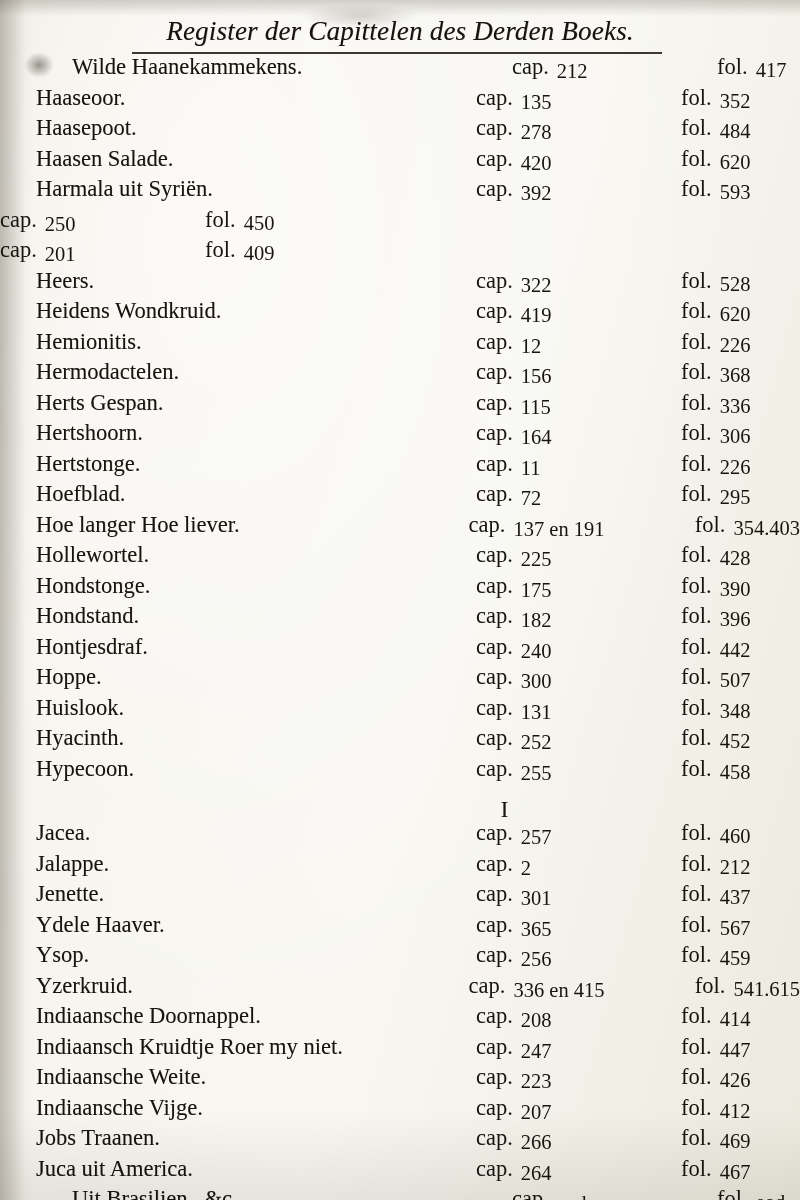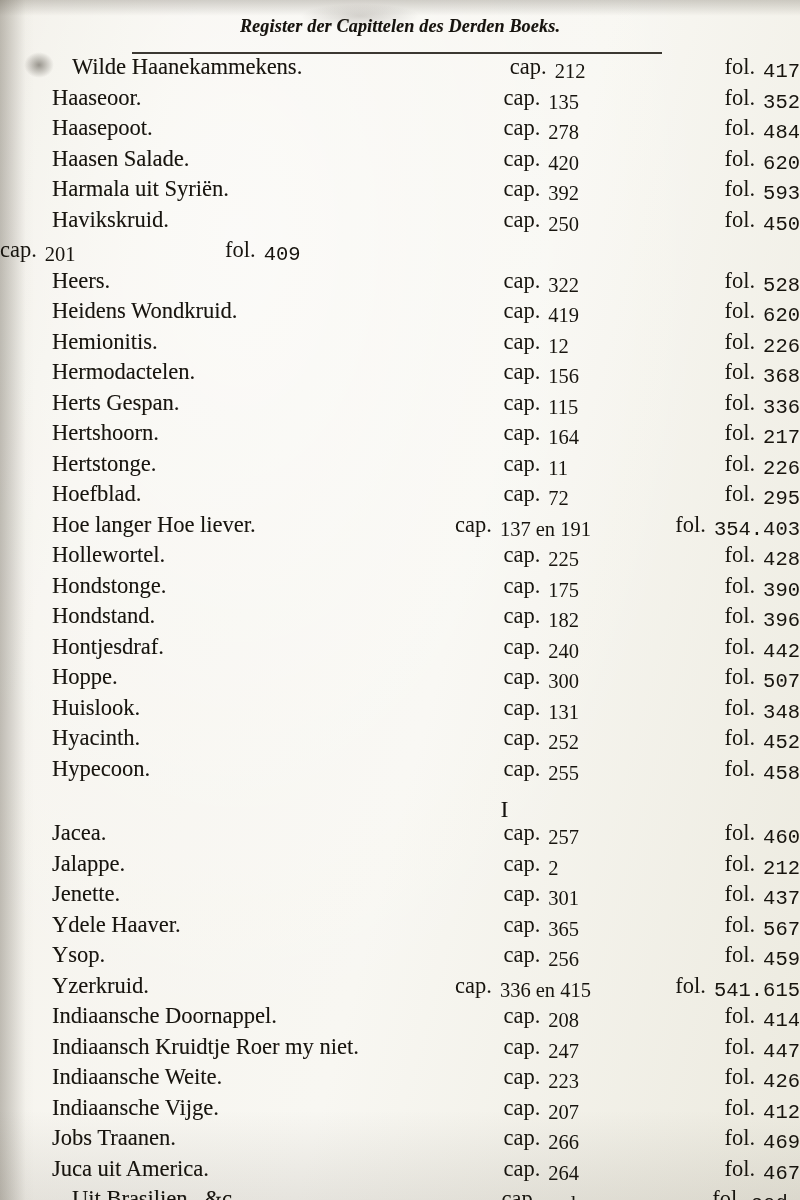--- a/index.html
+++ b/index.html
@@ -52,22 +52,22 @@
     position: relative;
     padding: 0;
   }
   .running-head {
     position: absolute;
     top: 16px;
     left: 0; right: 0;
     text-align: center;
     font-family: "Liberation Serif", serif;
     font-style: italic;
-    font-weight: bold;
-    font-size: 18px;
+    font-weight: normal;
+    font-size: 27px;
     letter-spacing: 0.2px;
     color: #16130e;
     text-shadow: 0.4px 0.4px 0 rgba(20,16,10,0.35);
   }
   .rule {
     position: absolute;
     top: 52px;
     left: 132px;
     width: 530px;
     height: 2px;
@@ -80,25 +80,24 @@
     left: 0;
     right: 0;
   }
   .row {
     display: flex;
     align-items: baseline;
     height: 30.5px;
     font-size: 22.5px;
     line-height: 1;
     color: #17140e;
-    gap: 20px;
   }
   .row .name {
     width: 440px;
-    padding-left: 52px;
+    padding-left: 36px;
     white-space: nowrap;
     overflow: visible;
     text-shadow: 0.3px 0.3px 0 rgba(20,16,10,0.28);
   }
   .row.indent .name {
     padding-left: 72px;
   }
   .row .cap {
     width: 205px;
     display: flex;
@@ -114,21 +113,20 @@
   .row .fol {
     display: flex;
     align-items: baseline;
     gap: 8px;
     justify-content: flex-end;
   }
   .row .fol .num {
     font-size: 20.5px;
     position: relative;
     top: 3px;
-    font-family: Liberation Mono, monospace;
   }
   .row.wide .cap {
     width: 230px;
   }
   .section-letter {
     text-align: center;
     font-size: 24px;
     height: 26px;
     line-height: 26px;
     padding-left: 210px;
@@ -203,21 +201,20 @@
         <div class="cap">
           <span class="lbl">cap.</span>
           <span class="num">392</span>
         </div>
         <div class="fol">
           <span class="lbl">fol.</span>
           <span class="num">593</span>
         </div>
       </div>
       <div class="row">
-        <div class="name">Havikskruid.</div>
         <div class="cap">
           <span class="lbl">cap.</span>
           <span class="num">250</span>
         </div>
         <div class="fol">
           <span class="lbl">fol.</span>
           <span class="num">450</span>
         </div>
       </div>
       <div class="row">
@@ -286,21 +283,21 @@
         </div>
       </div>
       <div class="row">
         <div class="name">Hertshoorn.</div>
         <div class="cap">
           <span class="lbl">cap.</span>
           <span class="num">164</span>
         </div>
         <div class="fol">
           <span class="lbl">fol.</span>
-          <span class="num">217</span>
+          <span class="num">306</span>
         </div>
       </div>
       <div class="row">
         <div class="name">Hertstonge.</div>
         <div class="cap">
           <span class="lbl">cap.</span>
           <span class="num">11</span>
         </div>
         <div class="fol">
           <span class="lbl">fol.</span>

